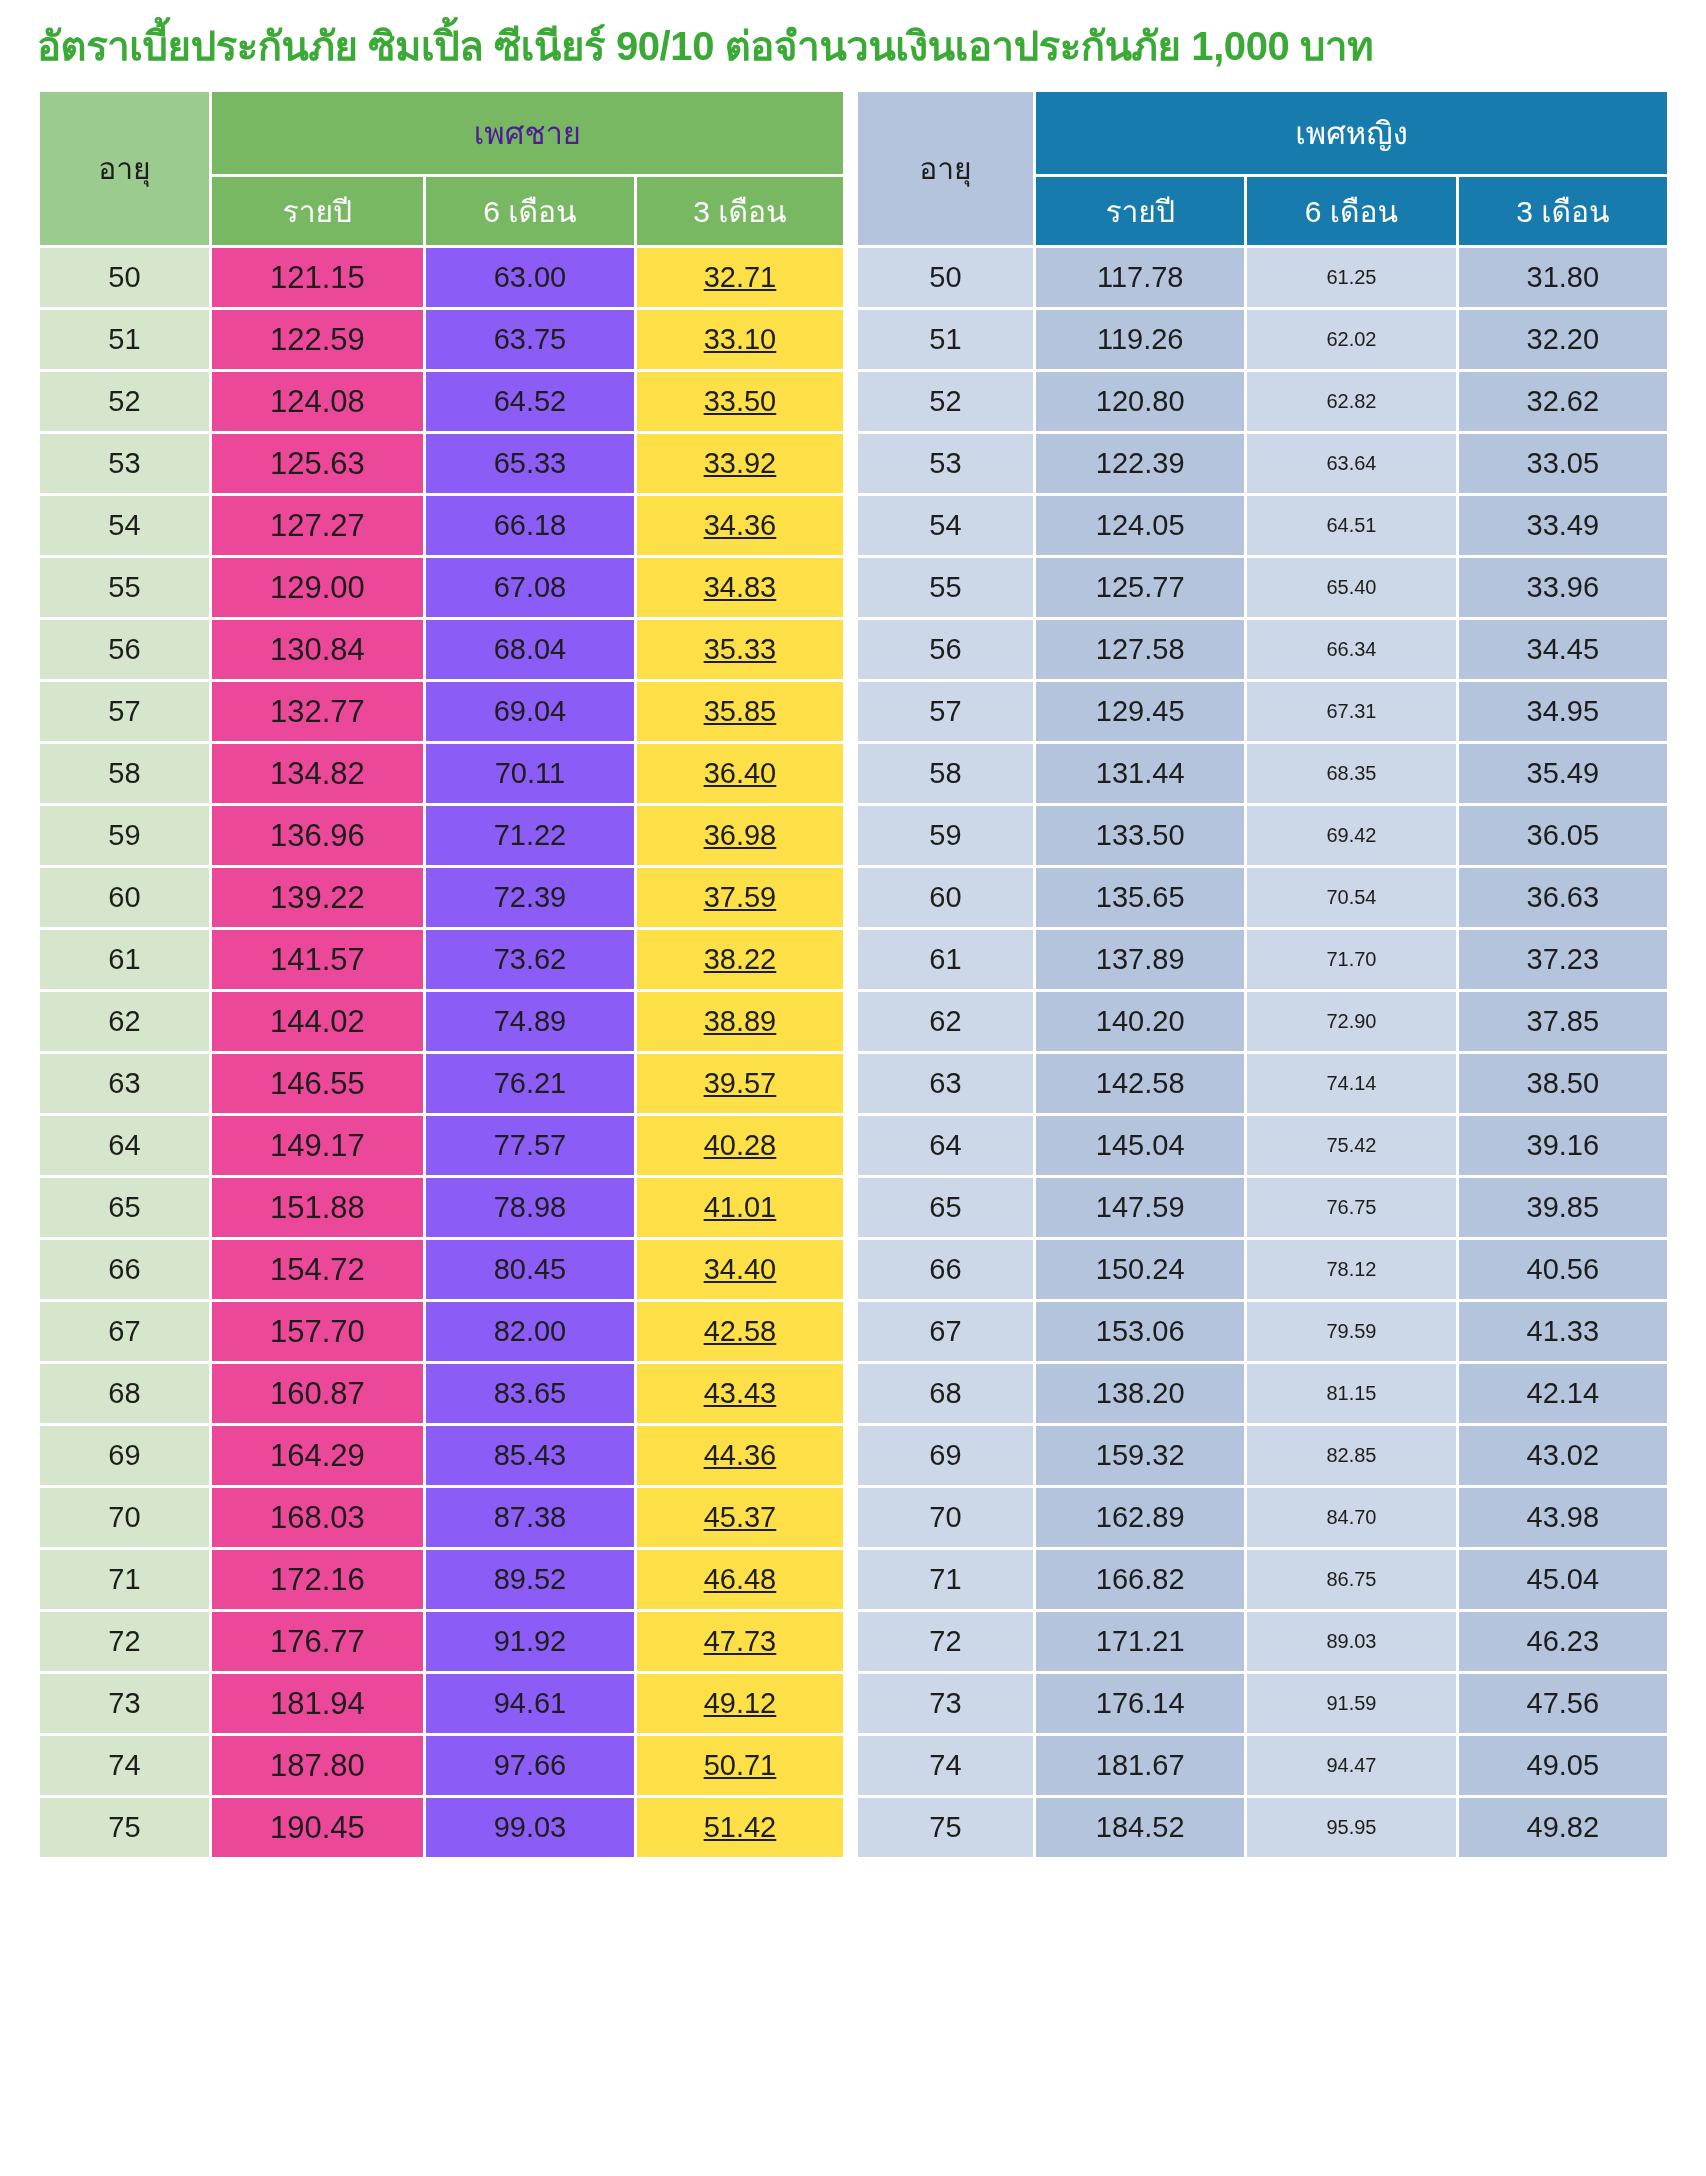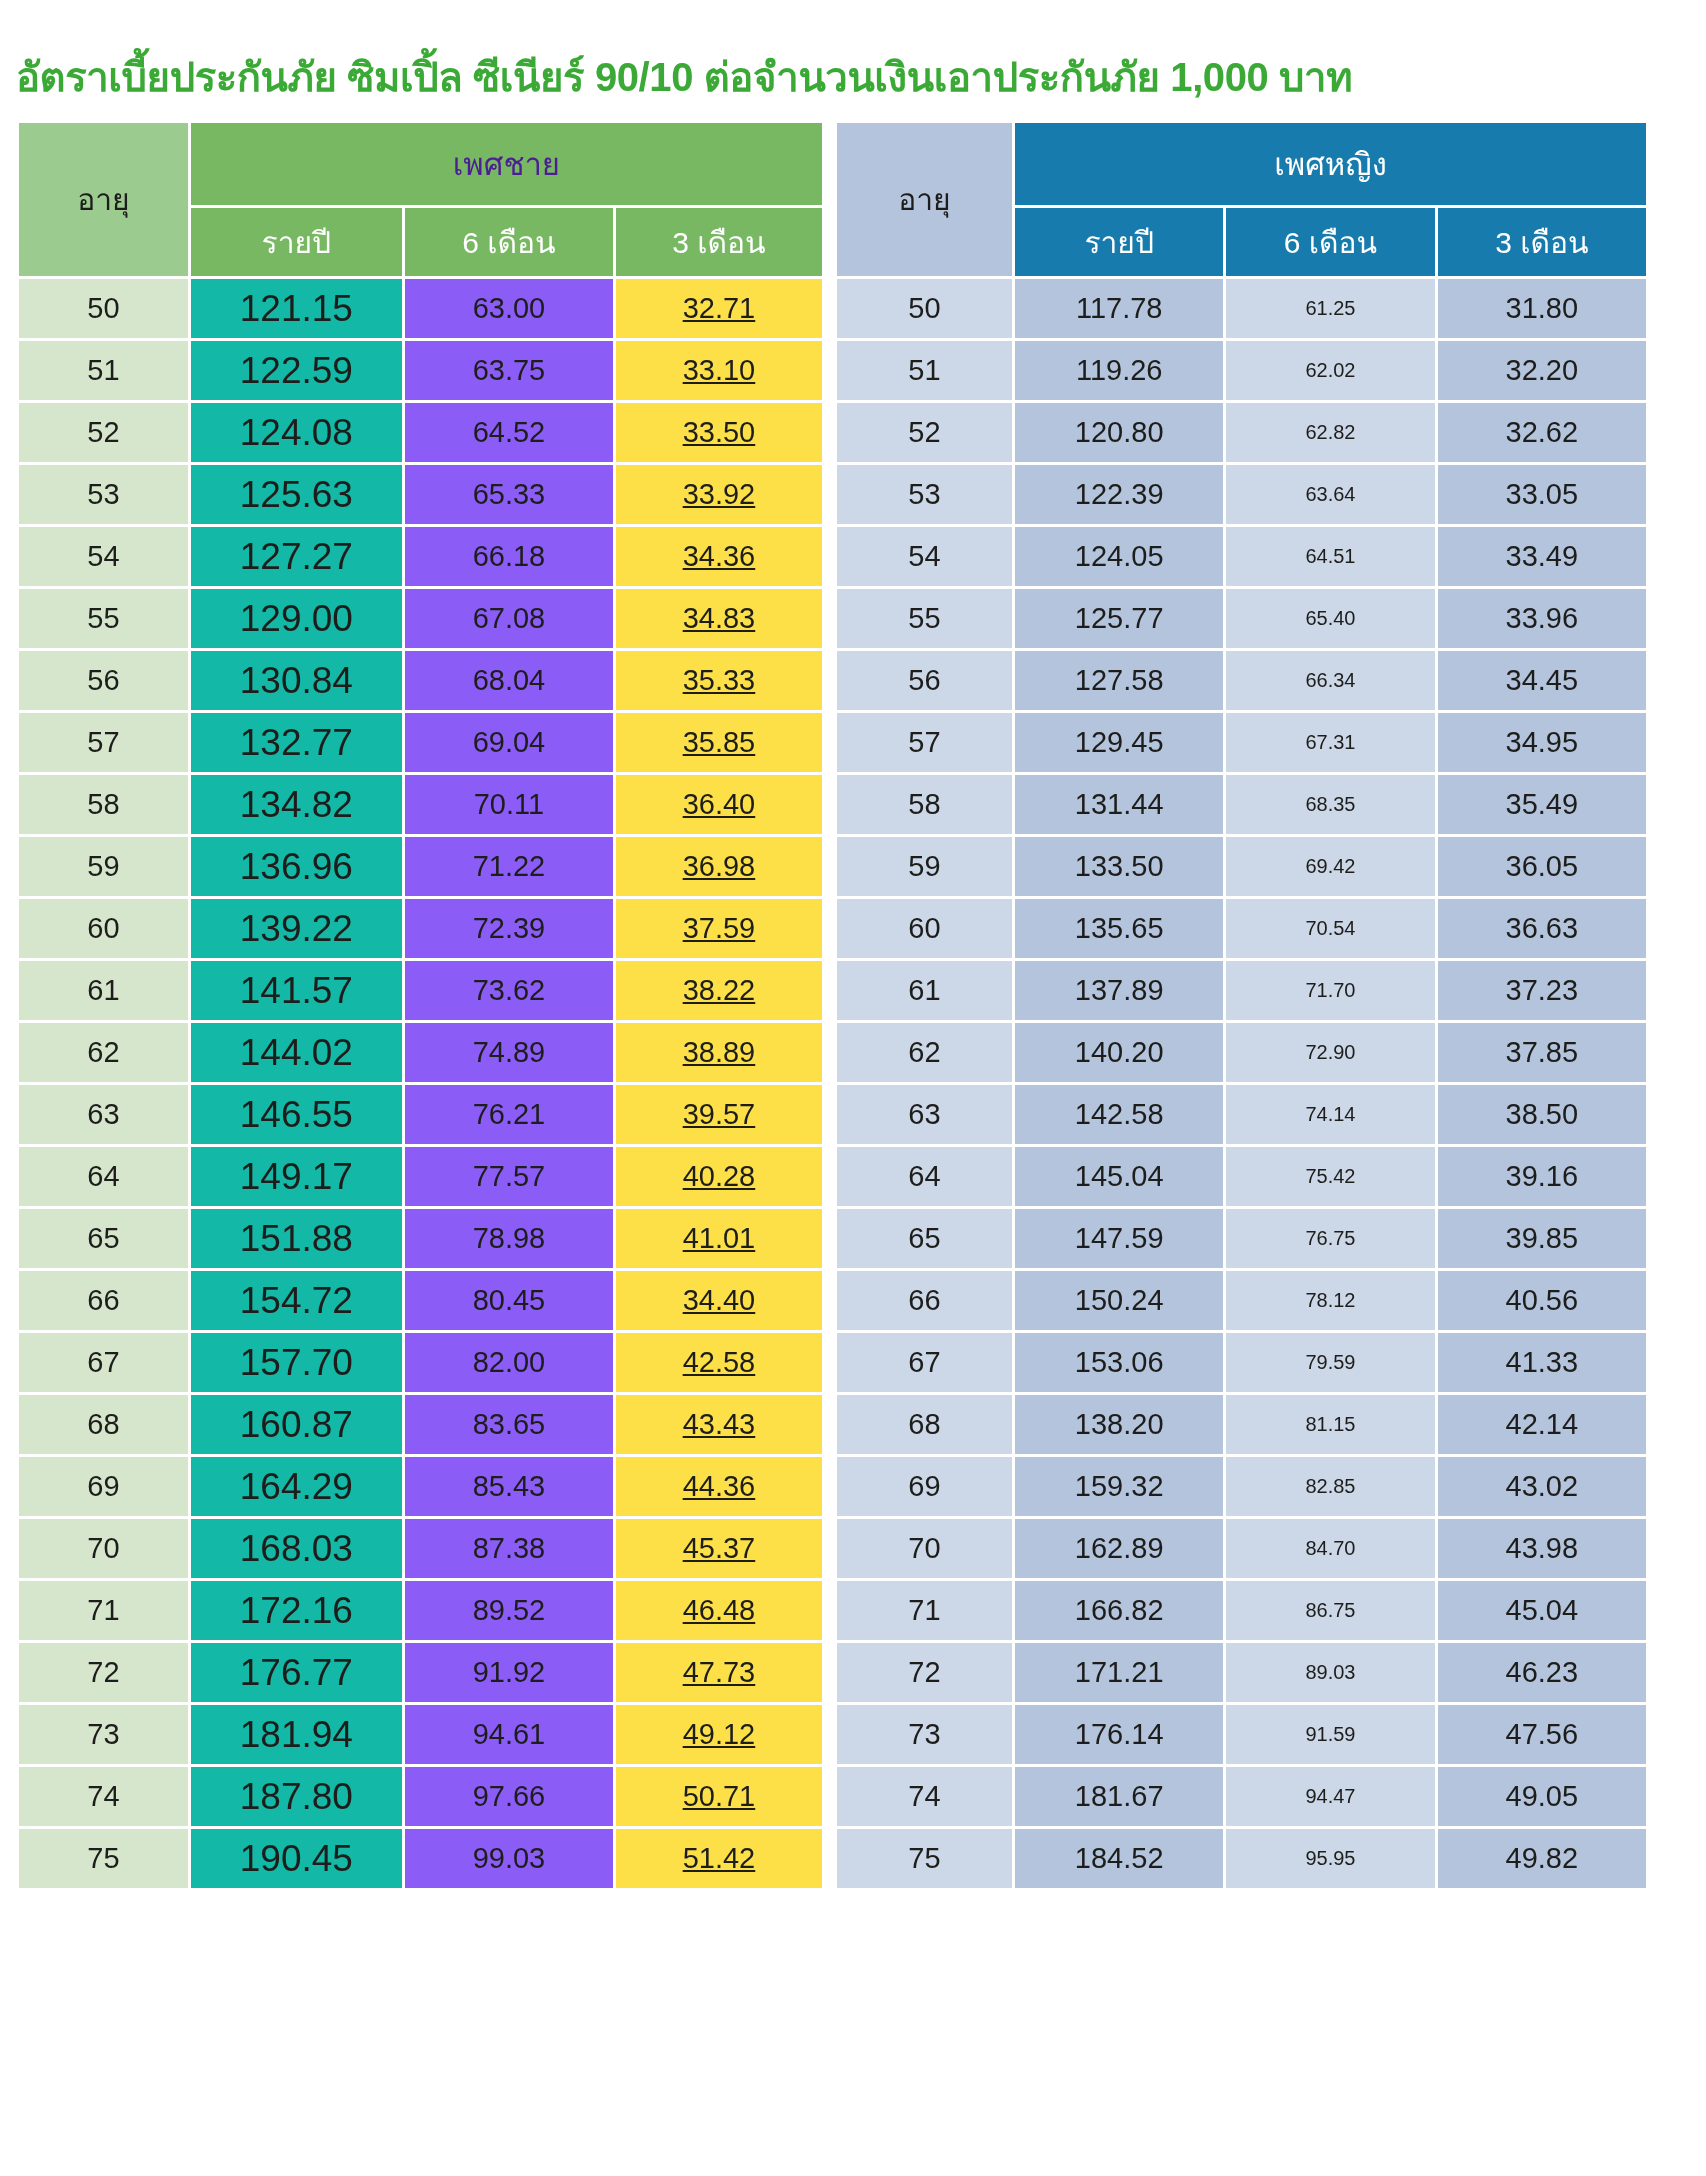--- a/index.html
+++ b/index.html
@@ -7,22 +7,21 @@
     width: 1707px;
     height: 2177px;
     background: #ffffff;
     font-family: "Liberation Sans", sans-serif;
   }
   .page {
     position: relative;
     width: 1707px;
     height: 2133px;
     background: #ffffff;
-    padding: 0 16px;
-    margin-top: 31px;
+    padding: 0 37px;
   }
   .title {
     color: #3aa935;
     font-size: 40px;
     font-weight: bold;
     letter-spacing: -0.4px;
     line-height: 1;
     padding: 26px 0 23px 0;
     white-space: nowrap;
   }
@@ -54,21 +53,21 @@
   .h-grp-m  { background: #78b863; color: #4c1d95; font-size: 31px; height: 82px; }
   .h-sub-m  { background: #78b863; color: #ffffff; font-size: 30px; height: 68px; }
   .h-age-f  { background: #b3c4dc; color: #1d1d1b; font-size: 30px; font-weight: bold; }
   .h-grp-f  { background: #177cad; color: #ffffff; font-size: 31px; height: 82px; }
   .h-sub-f  { background: #177cad; color: #ffffff; font-size: 30px; height: 68px; }
   .gapcell  { background: #ffffff; border: none; }
 
   
   tbody tr { height: 59px; }
   td.age-m { background: #d6e6cd; color: #1d1d1b; font-weight: bold; font-size: 29px; }
-  td.v1-m  { background: #14b8a6; color: #1d1d1b; font-size: 37px; }
+  td.v1-m  { background: #ec4899; color: #1d1d1b; font-size: 31px; }
   td.v2-m  { background: #8b5cf6; color: #1d1d1b; font-size: 29px; }
   td.v3-m  { background: #fde047; color: #1d1d1b; font-size: 29px; text-decoration: underline; }
   td.age-f { background: #ccd7e7; color: #1d1d1b; font-weight: bold; font-size: 29px; }
   td.v1-f  { background: #b3c4dc; color: #1d1d1b; font-size: 29px; }
   td.v2-f  { background: #ccd7e7; color: #1d1d1b; font-size: 20px; }
   td.v3-f  { background: #b3c4dc; color: #1d1d1b; font-size: 29px; }
 </style>
 </head>
 <body>
 

